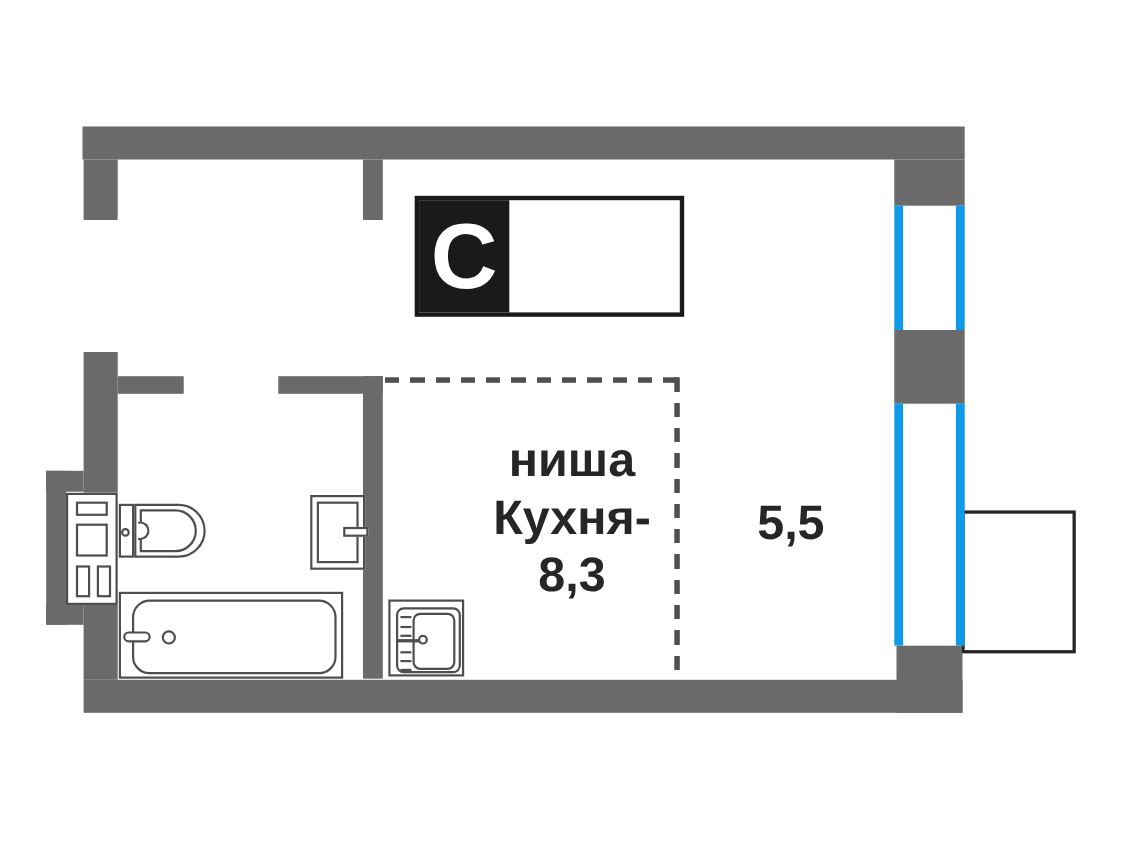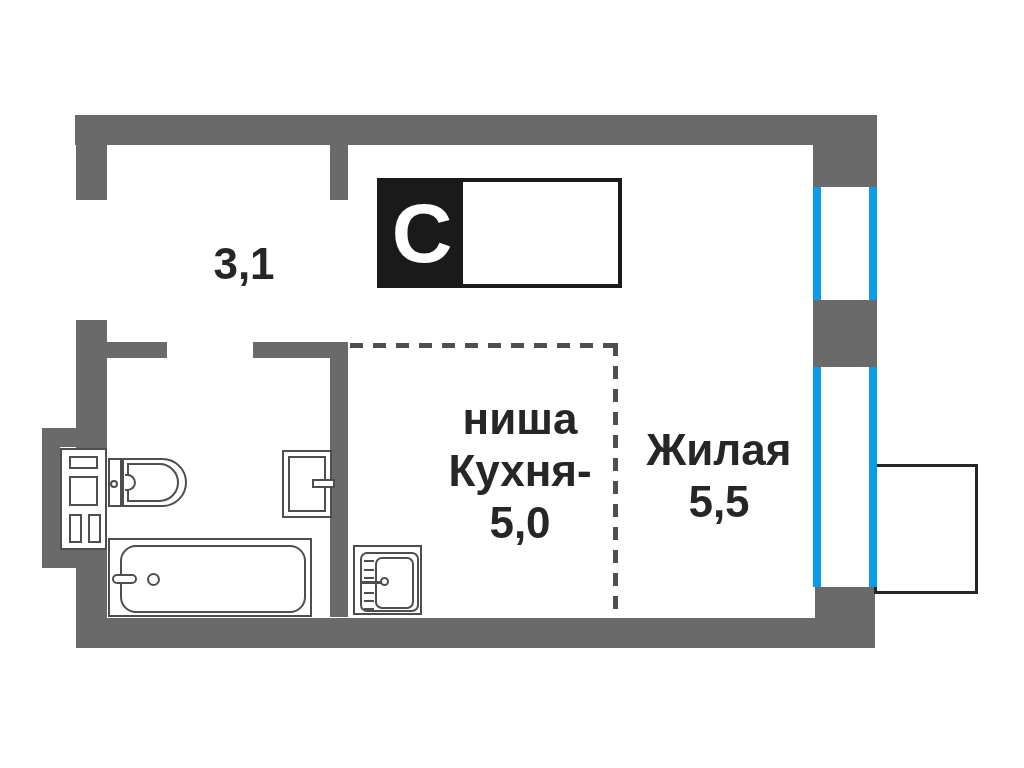--- a/index.html
+++ b/index.html
@@ -113,31 +113,27 @@
     <div class="tick" style="left:9px;top:53px;width:10px;height:2px"></div>
     <div class="tick" style="left:9px;top:61px;width:10px;height:2px"></div>
     <div class="tick" style="left:5px;top:34px;width:21px;height:3px"></div>
     <div class="fxp" style="left:25px;top:30px;width:9px;height:9px;border-radius:50%"></div>
   </div>
 
   <div class="badge">
     <div class="badge-type">С</div>
   </div>
 
-  <div class="label" style="left:244px;top:263px">
-    <div>3,1</div>
-  </div>
 
   <div class="label" style="left:233px;top:442px;line-height:55px">
   </div>
 
   <div class="label" style="left:520px;top:471px;line-height:52px">
     <div>ниша</div>
     <div>Кухня-</div>
-    <div>5,0</div>
+    <div>8,3</div>
   </div>
 
   <div class="label" style="left:719px;top:476px;line-height:52px">
-    <div>Жилая</div>
     <div>5,5</div>
   </div>
 
 </div>
 
 </body></html>

